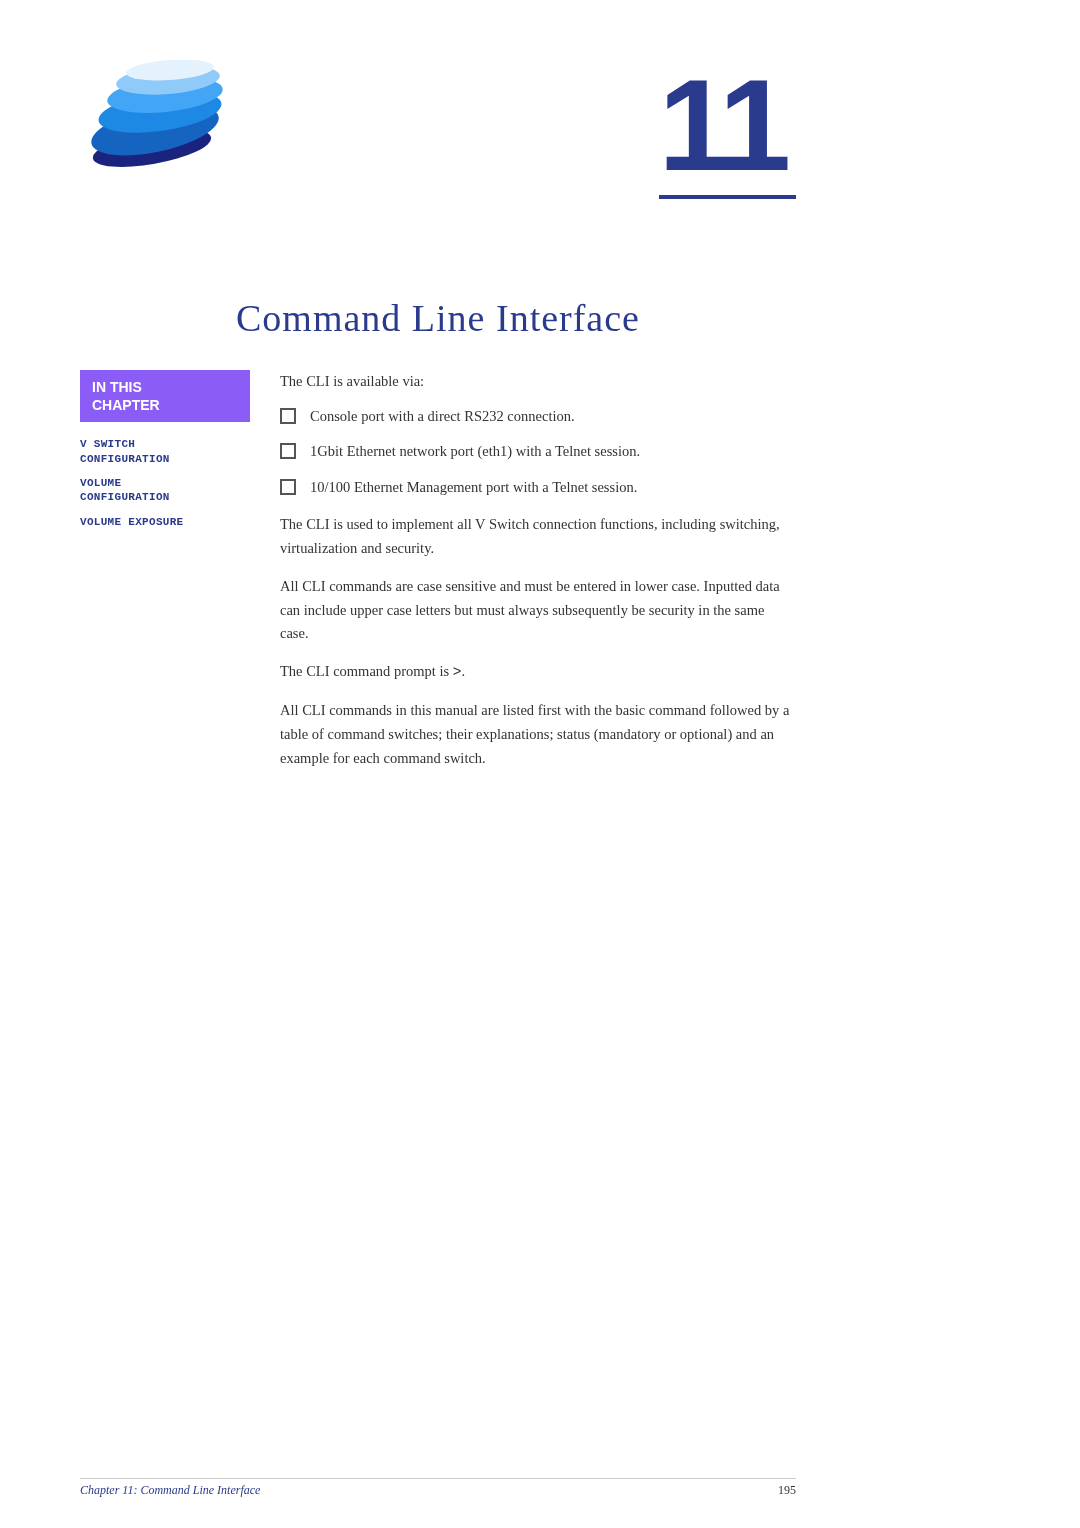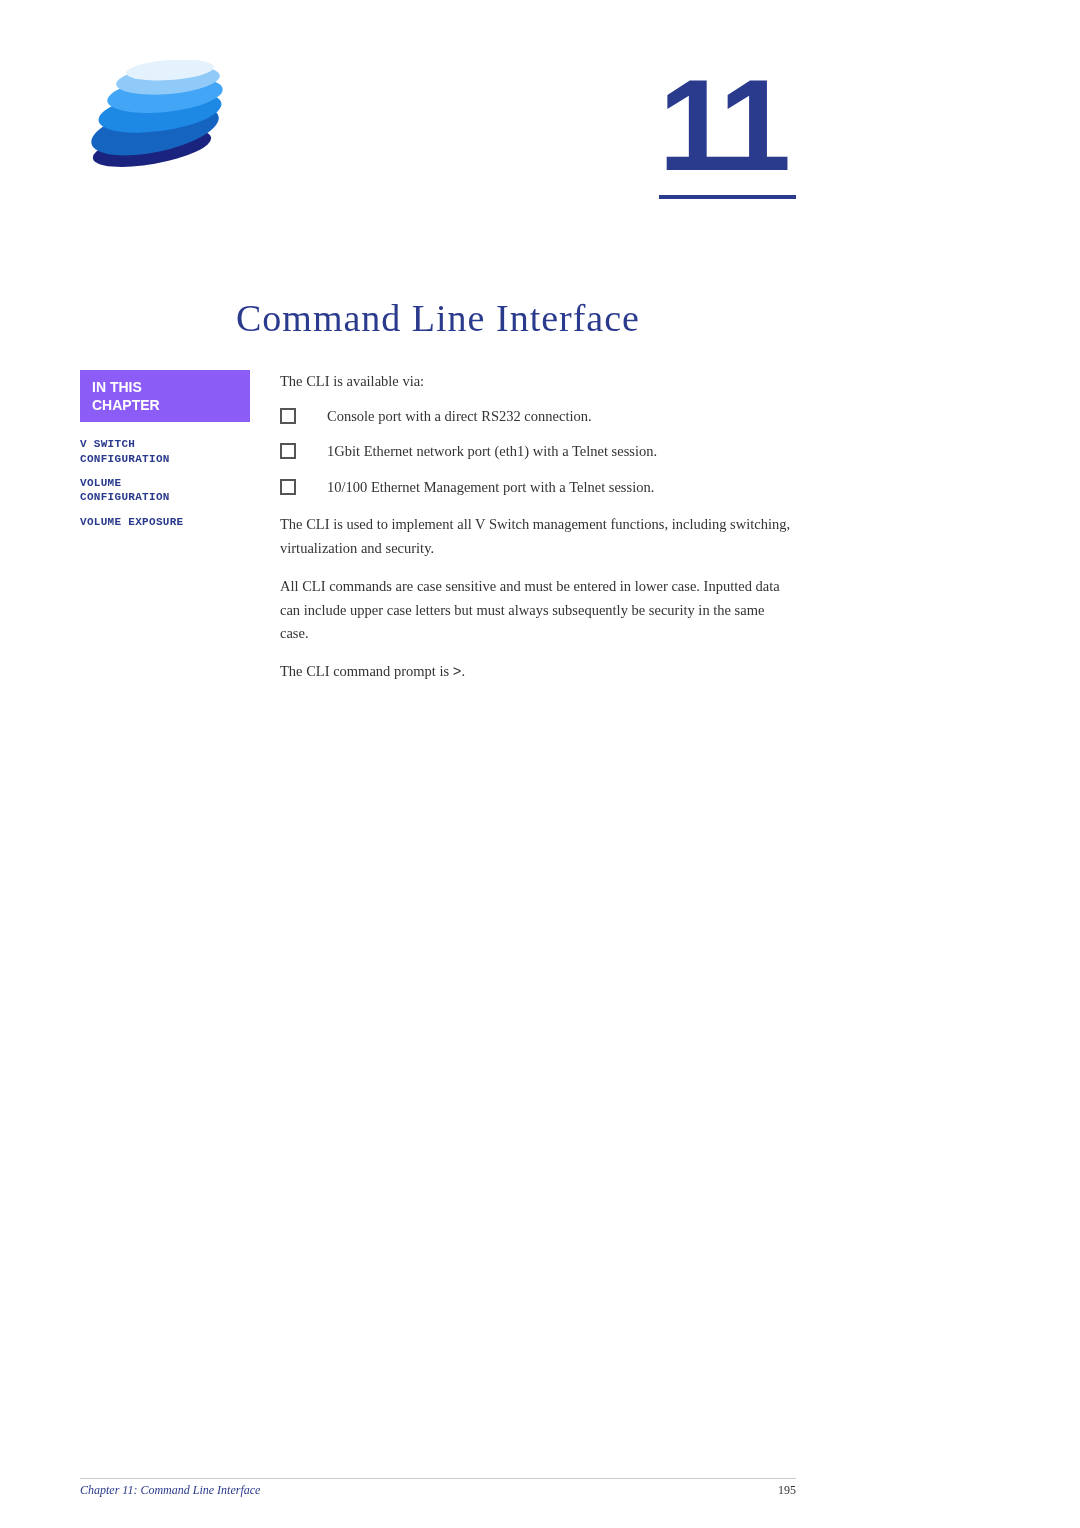--- a/index.html
+++ b/index.html
@@ -150,21 +150,20 @@
       padding-left: 0;
     }
 
     .bullet-list li {
       display: flex;
       align-items: flex-start;
       margin-bottom: 12px;
       font-size: 14.5px;
       line-height: 1.6;
       font-family: Georgia, serif;
-      gap: 17px;
     }
 
     .bullet-icon {
       width: 16px;
       height: 16px;
       border: 2px solid #555;
       flex-shrink: 0;
       margin-right: 14px;
       margin-top: 3px;
     }
@@ -274,23 +273,24 @@
         <li>
           <div class="bullet-icon"></div>
           <span>1Gbit Ethernet network port (eth1) with a Telnet session.</span>
         </li>
         <li>
           <div class="bullet-icon"></div>
           <span>10/100 Ethernet Management port with a Telnet session.</span>
         </li>
       </ul>
 
-      <p class="body-paragraph">The CLI is used to implement all V Switch management functions, including switching, virtualization and security.</p>
+      <p class="body-paragraph">The CLI is used to implement all V Switch connection functions, including switching, virtualization and security.</p>
       <p class="body-paragraph">All CLI commands are case sensitive and must be entered in lower case. Inputted data can include upper case letters but must always subsequently be security in the same case.</p>
       <p class="body-paragraph">The CLI command prompt is <span class="code-inline">&gt;</span>.</p>
+      <p class="body-paragraph">All CLI commands in this manual are listed first with the basic command followed by a table of command switches;  their explanations; status (mandatory or optional) and an example for each command switch.</p>
     </div>
 
   </div>
 
   <div class="footer">
     <span class="footer-text">Chapter 11:  Command Line Interface</span>
     <span class="footer-page">195</span>
   </div>
 
 </div>

